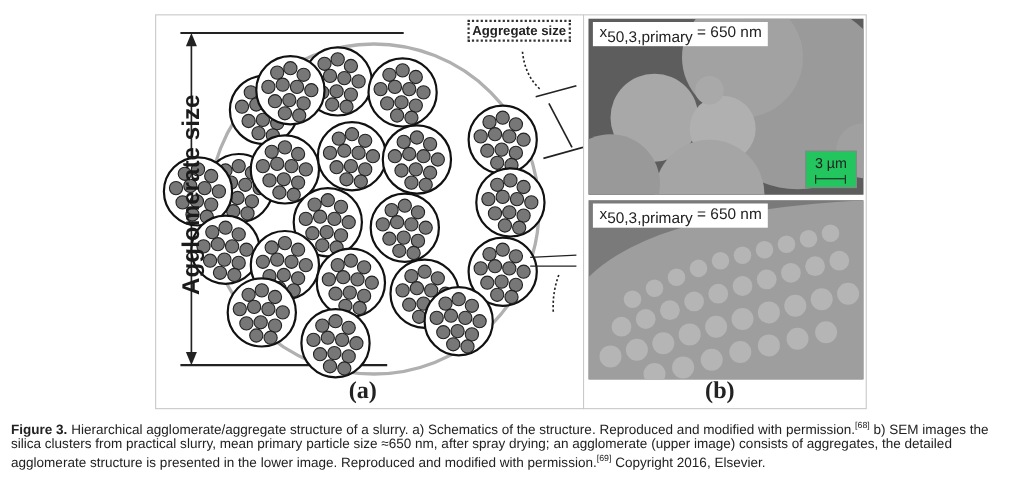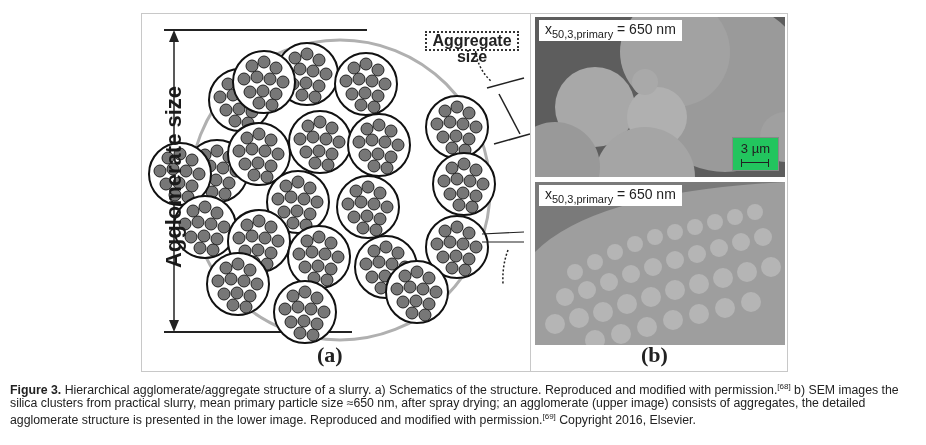--- a/index.html
+++ b/index.html
@@ -5,27 +5,27 @@
   html, body { margin:0; padding:0; background:#ffffff; }
   body { width:926px; height:445px; position:relative; overflow:hidden; font-family:"Liberation Sans", sans-serif; }
   .panel { position:absolute; border:1px solid #c8c8c8; background:#fff; box-sizing:border-box; }
   #panel-a { left:141px; top:13px; width:390px; height:359px; }
   #panel-b { left:530px; top:13px; width:258px; height:359px; }
   .panel-label { position:absolute; font-family:"Liberation Serif", serif; font-weight:bold; font-size:22px; color:#222; }
   #label-a { left:175px; top:328px; }
   #label-b { left:110px; top:328px; }
   .vlabel { position:absolute; left:-68px; top:150px; width:200px; text-align:center; transform:rotate(-90deg); font-weight:bold; font-size:22px; color:#1a1a1a; }
   .dotbox { position:absolute; border:2px dotted #333; background:#fff; font-weight:bold; color:#222; text-align:center; box-sizing:border-box; }
-  #agg-box { left:283px; top:17px; width:94px; height:20px; font-size:16px; line-height:16px; }
+  #agg-box { left:283px; top:4px; width:94px; height:20px; font-size:12px; line-height:16px; }
   #prime-box { left:332px; top:273px; width:46px; height:47px; font-size:10.5px; line-height:14px; padding-top:1px; }
   .sem { position:absolute; left:4px; width:250px; overflow:hidden; }
   #sem-top { top:3px; height:160px; background:#6e6e6e; }
   #sem-bottom { top:168px; height:163px; background:#8a8a8a; }
   .sem-tag { position:absolute; left:4px; top:3px; background:#fff; padding:1px 6px; font-size:14px; color:#222; }
-  .sem-tag sub { font-size:11px; }
+  .sem-tag sub { font-size:14px; }
   .scalebox { position:absolute; right:6px; bottom:6px; background:#22c55e; border:1px solid #888; padding:3px 8px; font-size:13px; color:#222; text-align:center; }
   .scalebar { display:block; margin:3px auto 0; width:26px; height:8px; border-left:1.5px solid #222; border-right:1.5px solid #222; position:relative; }
   .scalebar::after { content:""; position:absolute; left:0; right:0; top:3px; border-top:1.5px solid #222; }
   #caption { position:absolute; left:10px; top:380px; width:906px; font-size:12.3px; line-height:13px; color:#222; }
   #caption b { font-weight:bold; }
   #caption sup { font-size:8px; }
 </style>
 </head>
 <body>
 

